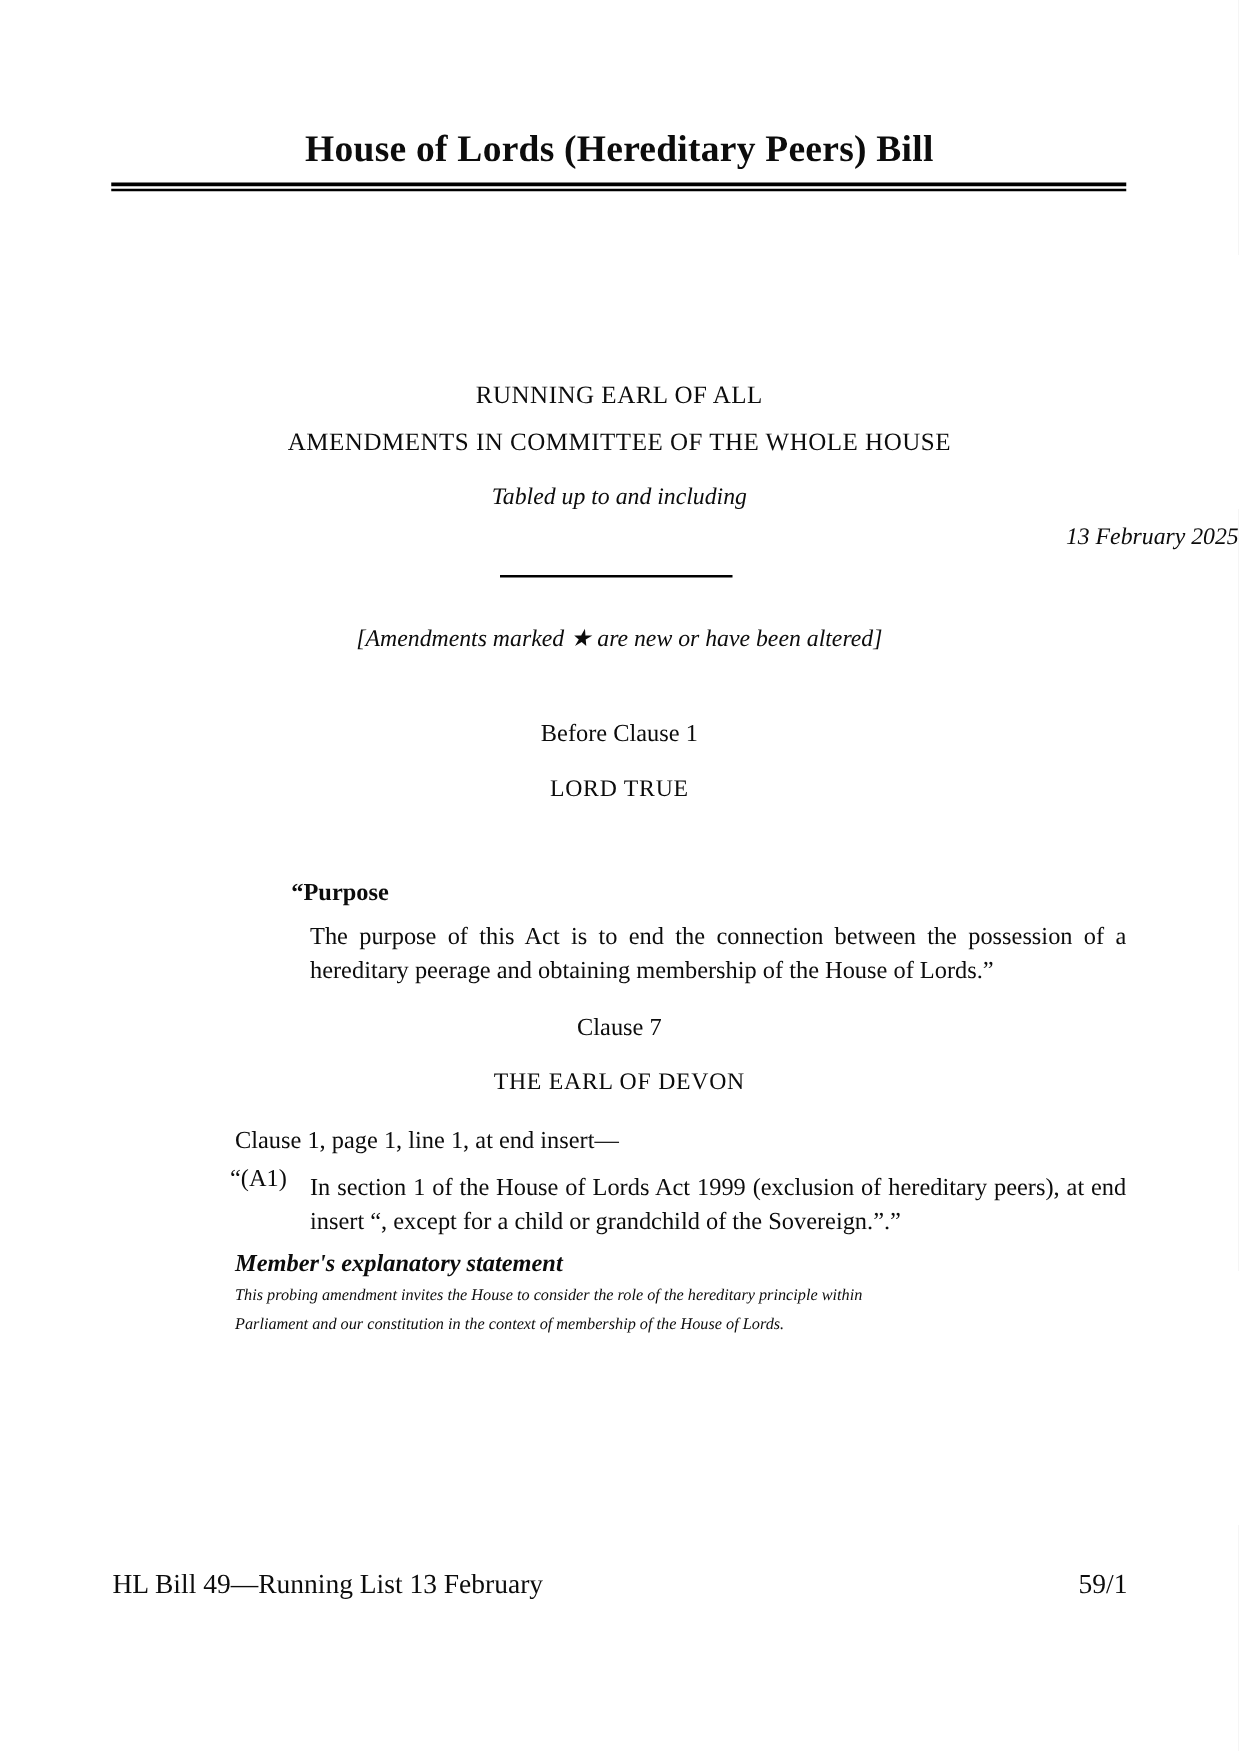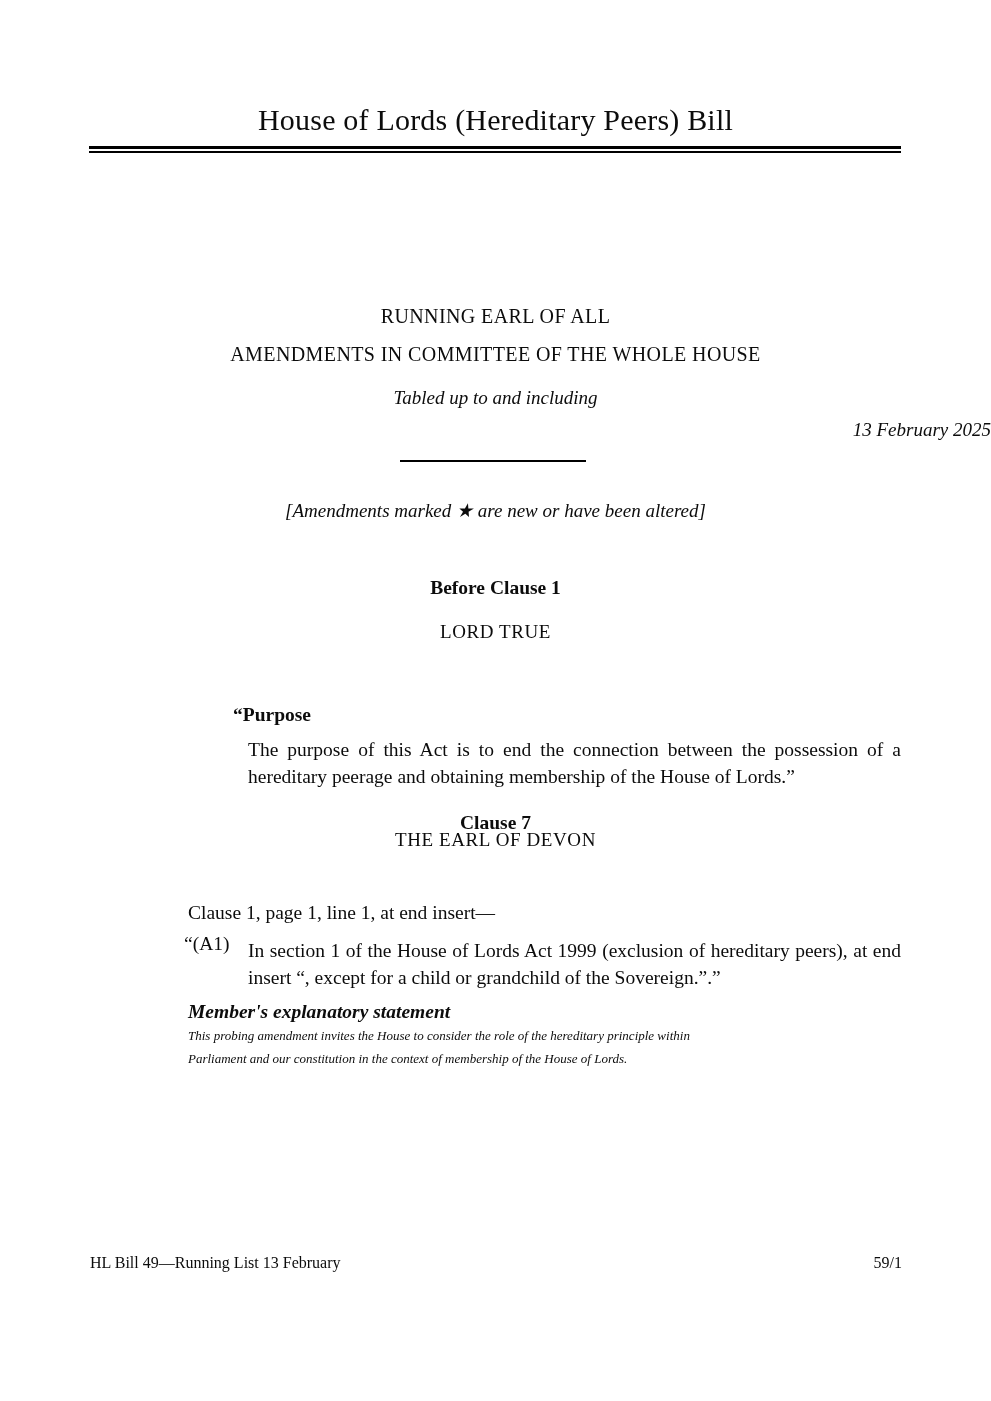--- a/index.html
+++ b/index.html
@@ -16,21 +16,21 @@
     font-family: "Liberation Serif", "DejaVu Serif", serif;
     color: #0c0c0c;
     overflow: hidden;
   }
   .abs { position: absolute; }
   .center { left: 0; width: 100%; text-align: center; }
 
   .doc-title {
     top: 103px;
     font-size: 30px;
-    font-weight: normal;
+    font-weight: bold;
     letter-spacing: 0.2px;
   }
   .title-rule {
     top: 146px;
     left: 89px;
     width: 812px;
     height: 2px;
     border-top: 3px solid #000;
     border-bottom: 2px solid #000;
   }
@@ -50,30 +50,30 @@
     top: 460px;
     left: 400px;
     width: 186px;
     height: 0;
     border-top: 2px solid #000;
   }
   .marked-note { top: 499px; font-size: 19px; font-style: italic; }
 
   .section-heading {
     font-size: 19.5px;
-    font-weight: bold;
+    font-weight: normal;
   }
   .heading-before-clause-1 { top: 577px; }
   .mover-name {
     font-size: 19px;
     letter-spacing: 0.6px;
   }
   .mover-true { top: 621px; }
   .heading-clause-1 { top: 812px; }
-  .mover-devon { top: 829px; }
+  .mover-devon { top: 855px; }
 
   .body-text { font-size: 19.5px; }
   .instruction-1 { top: 667px; left: 188px; }
   .purpose-title { top: 704px; left: 233px; font-weight: bold; }
   .purpose-body {
     top: 736px;
     left: 248px;
     width: 653px;
     line-height: 27px;
   }
@@ -106,21 +106,21 @@
     font-style: italic;
     line-height: 22.5px;
   }
 
   .footer {
     top: 1254px;
     left: 90px;
     width: 812px;
     display: flex;
     justify-content: space-between;
-    font-size: 16px;
+    font-size: 22px;
   }
 </style>
 </head>
 <body>
 
 <div class="page">
 
   <div class="abs center doc-title">House of Lords (Hereditary Peers) Bill</div>
   <div class="abs title-rule"></div>
 

